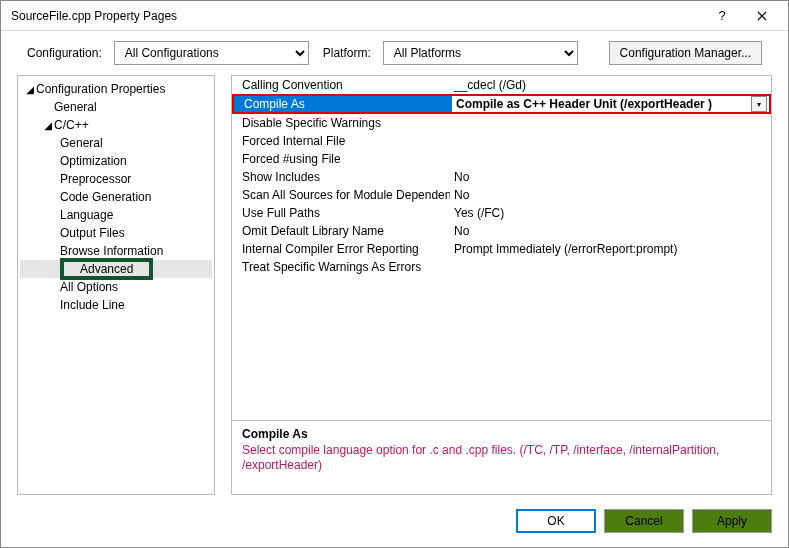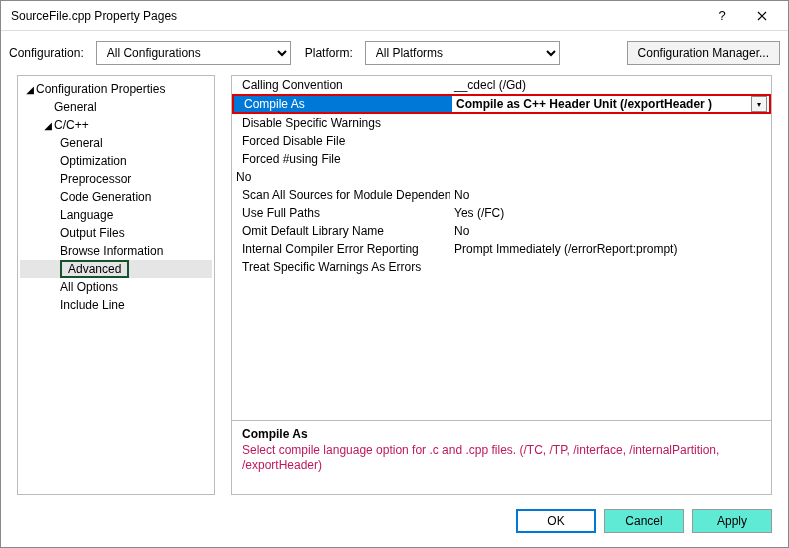--- a/index.html
+++ b/index.html
@@ -29,21 +29,21 @@
   .titlebar .title { flex: 1; }
   .titlebar .tbtn {
     width: 40px; height: 28px;
     display: flex; align-items: center; justify-content: center;
     font-size: 13px;
     cursor: default;
   }
   .config-row {
     display: flex;
     align-items: center;
-    padding: 10px 8px;
+    padding: 10px 26px;
     gap: 8px;
   }
   .config-row label { margin-right: 4px; }
   .cfg-select {
     height: 24px;
     border: 1px solid #999;
     background: #fff;
     padding: 0 6px;
     font-family: inherit;
     font-size: 12px;
@@ -88,22 +88,22 @@
     font-family: "Segoe UI Symbol", sans-serif;
   }
   .lvl0 { padding-left: 4px; }
   .lvl1 { padding-left: 22px; }
   .lvl2 { padding-left: 40px; }
   .tree-item.selected {
     background: #e5e5e5;
   }
   .tree-item .lbl { }
   .hl-red {
-    border: 2px solid #14532d;
-    padding: 0 6px;
+    border: 4px solid #14532d;
+    padding: 0 16px;
   }
   .right {
     flex: 1;
     display: flex;
     flex-direction: column;
     min-width: 0;
   }
   .grid {
     flex: 1;
     border: 1px solid #bbb;
@@ -167,21 +167,21 @@
   .buttons {
     display: flex;
     justify-content: flex-end;
     gap: 8px;
     padding: 10px 16px 14px;
   }
   .dlg-btn {
     width: 80px;
     height: 24px;
     border: 1px solid #999;
-    background: #5eead4;
+    background: #4d7c0f;
     font-family: inherit;
     font-size: 12px;
   }
   .dlg-btn.default {
     border: 2px solid #0078d7;
     background:#fff;
   }
 </style>
 </head>
 <body>
@@ -267,28 +267,29 @@
           <div class="prop-val">Compile as C++ Header Unit (/exportHeader )</div>
           <div class="dd-btn">
               <span>▾</span>
             </div>
         </div>
         <div class="grid-row">
           <div class="prop-name">Disable Specific Warnings</div>
           <div class="prop-val"></div>
         </div>
         <div class="grid-row">
-          <div class="prop-name">Forced Disable File</div>
+          <div class="prop-name">Forced Internal File</div>
           <div class="prop-val"></div>
         </div>
         <div class="grid-row">
           <div class="prop-name">Forced #using File</div>
           <div class="prop-val"></div>
         </div>
         <div class="grid-row">
+          <div class="prop-name">Show Includes</div>
           <div class="prop-val">No</div>
         </div>
         <div class="grid-row">
           <div class="prop-name">Scan All Sources for Module Dependen</div>
           <div class="prop-val">No</div>
         </div>
         <div class="grid-row">
           <div class="prop-name">Use Full Paths</div>
           <div class="prop-val">Yes (/FC)</div>
         </div>

